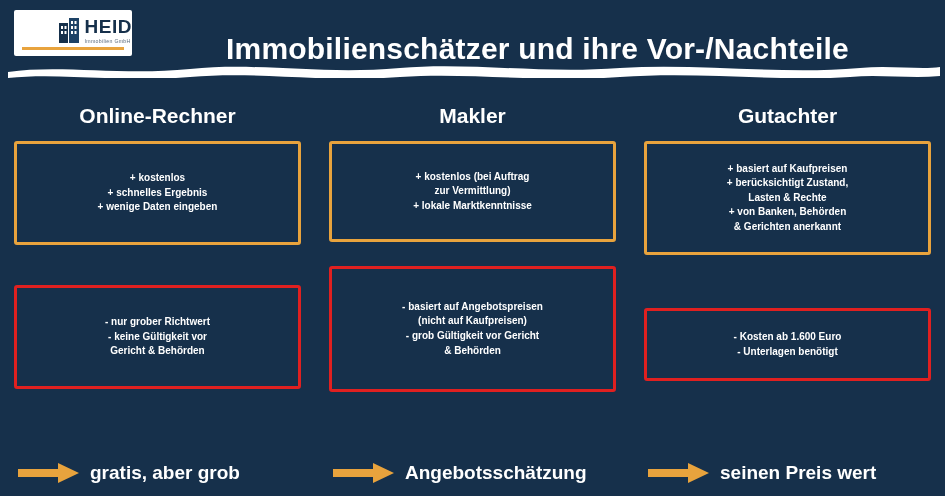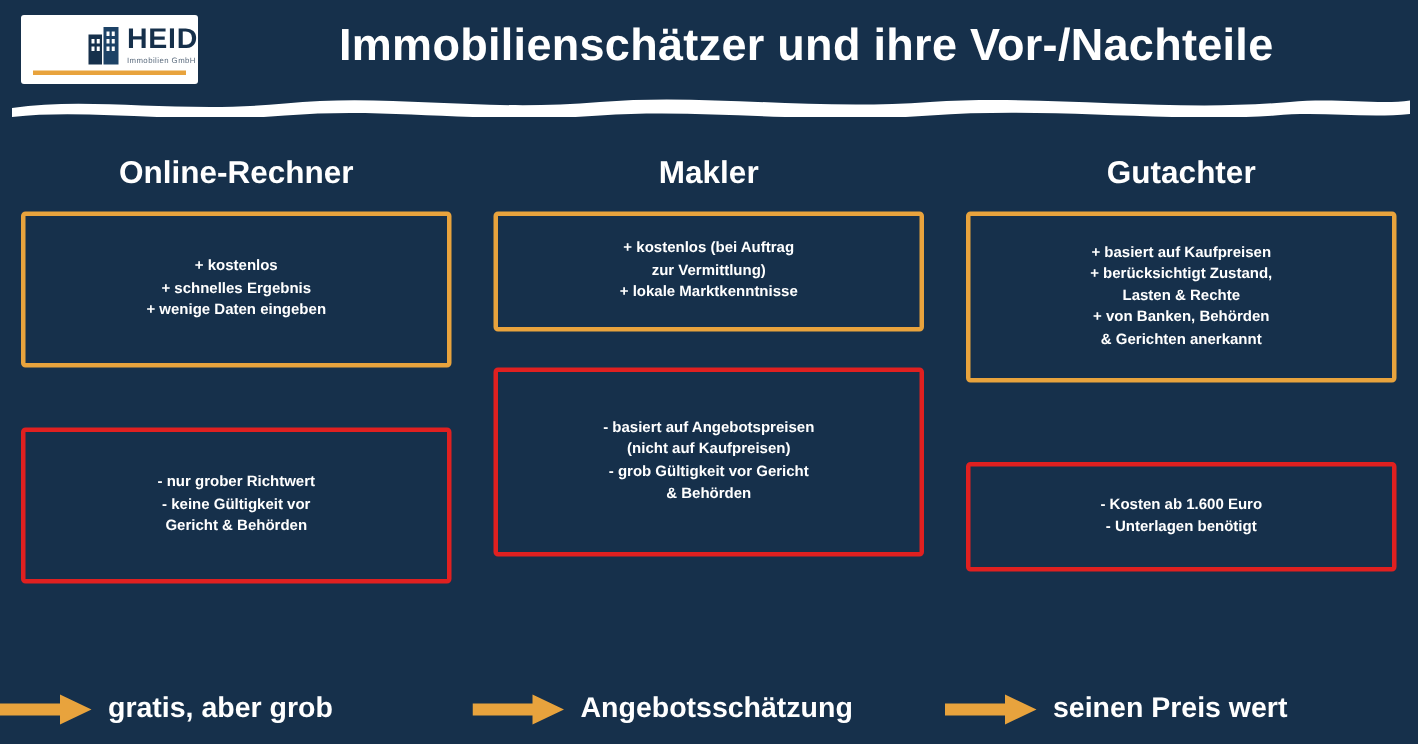--- a/index.html
+++ b/index.html
@@ -72,21 +72,21 @@
     left: 8px;
     right: 8px;
     bottom: 6px;
     height: 3px;
     background: #e8a33d;
   }
   .title {
     position: absolute;
     left: 140px;
     right: 10px;
-    top: 14px;
+    top: 32px;
     text-align: center;
     color: #ffffff;
     font-size: 30px;
     font-weight: bold;
     letter-spacing: .2px;
   }
   .brush {
     position: absolute;
     left: 0;
     top: 62px;
@@ -126,21 +126,21 @@
     text-align: center;
     padding: 10px 8px;
   }
   .box.pros { border-color: #e8a33d; }
   .box.cons { border-color: #e02020; }
 
   .col-1 .pros { height: 104px; display: flex; flex-direction: column; justify-content: center; }
   .col-1 .gap { height: 40px; }
   .col-1 .cons { height: 104px; display: flex; flex-direction: column; justify-content: center; }
 
-  .col-2 .pros { height: 80px; display: flex; flex-direction: column; justify-content: center; }
+  .col-2 .pros { height: 101px; display: flex; flex-direction: column; justify-content: center; }
   .col-2 .gap { height: 24px; }
   .col-2 .cons { height: 126px; display: flex; flex-direction: column; justify-content: center; }
 
   .col-3 .pros { height: 114px; display: flex; flex-direction: column; justify-content: center; }
   .col-3 .gap { height: 18px; }
   .col-3 .cons { height: 73px; display: flex; flex-direction: column; justify-content: center; margin-top: 35px; }
 
   .line { display: block; }
 
   
@@ -149,20 +149,21 @@
     left: 0;
     bottom: 12px;
     width: 945px;
     display: flex;
   }
   .foot-col {
     width: 315px;
     display: flex;
     align-items: center;
     box-sizing: border-box;
+    padding-left: 18px;
   }
   .arrow {
     width: 62px;
     height: 22px;
     flex: none;
     margin-right: 10px;
   }
   .foot-text {
     color: #ffffff;
     font-size: 19px;

